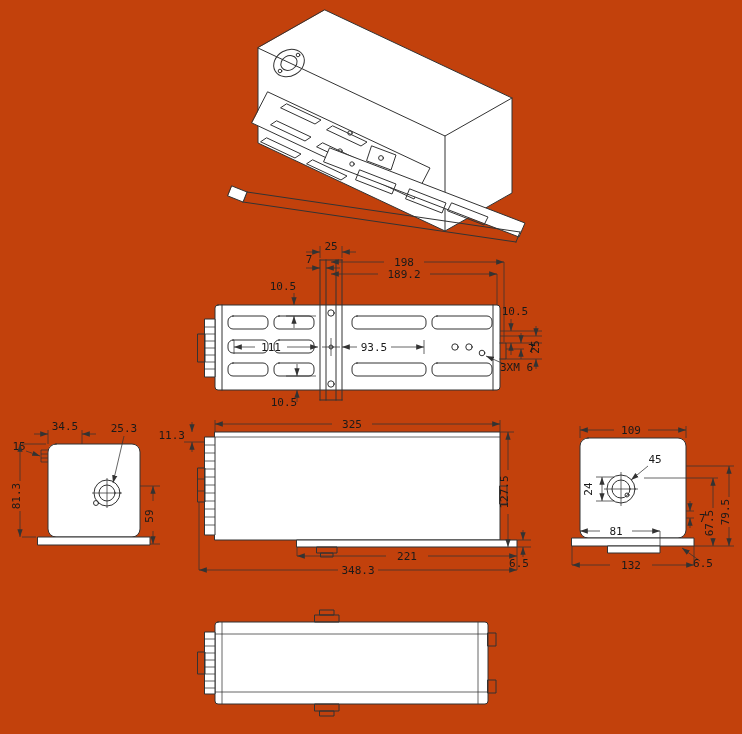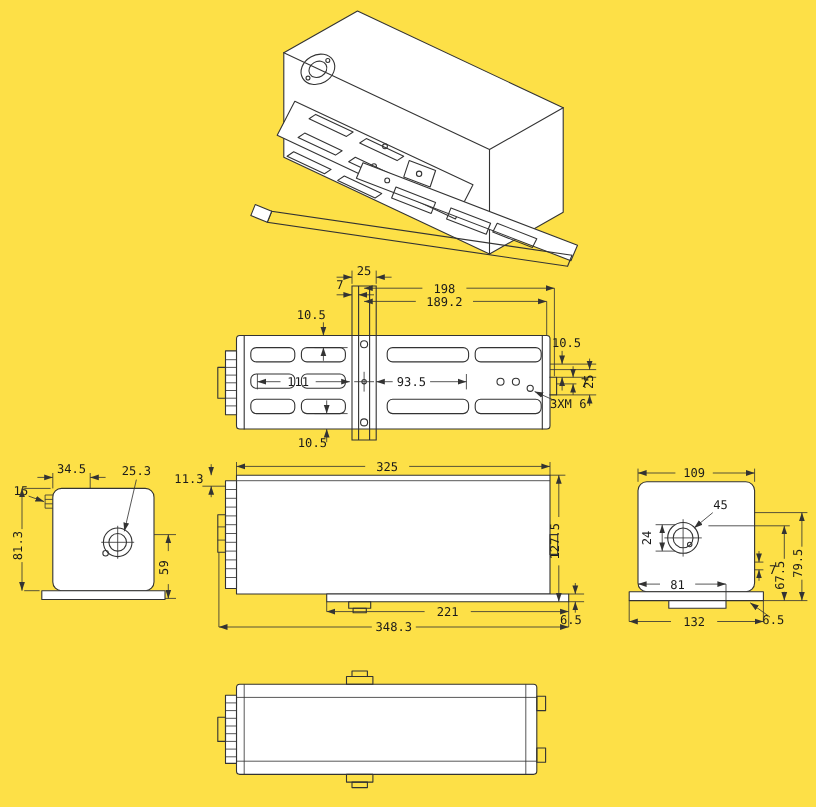--- a/index.html
+++ b/index.html
@@ -1,16 +1,16 @@
 <!DOCTYPE html>
 <html><head>
 <meta charset="utf-8">
 <style>
   html,body{margin:0;padding:0;background:#fff}
-  .sheet{position:relative;width:742px;height:734px;background:#fde047;overflow:hidden}
+  .sheet{position:relative;width:742px;height:734px;background:#c2410c;overflow:hidden}
   svg{display:block}
   .ol{stroke:#333;stroke-width:1;fill:none;stroke-linejoin:round;stroke-linecap:square}
   .fw{fill:#fff}
   .dl{stroke:#333;stroke-width:.75;fill:none}
   text{font-family:"DejaVu Sans Mono",monospace;font-size:11px;fill:#1a1a1a}
 </style>
 </head>
 <body>
 
 <div class="sheet">

